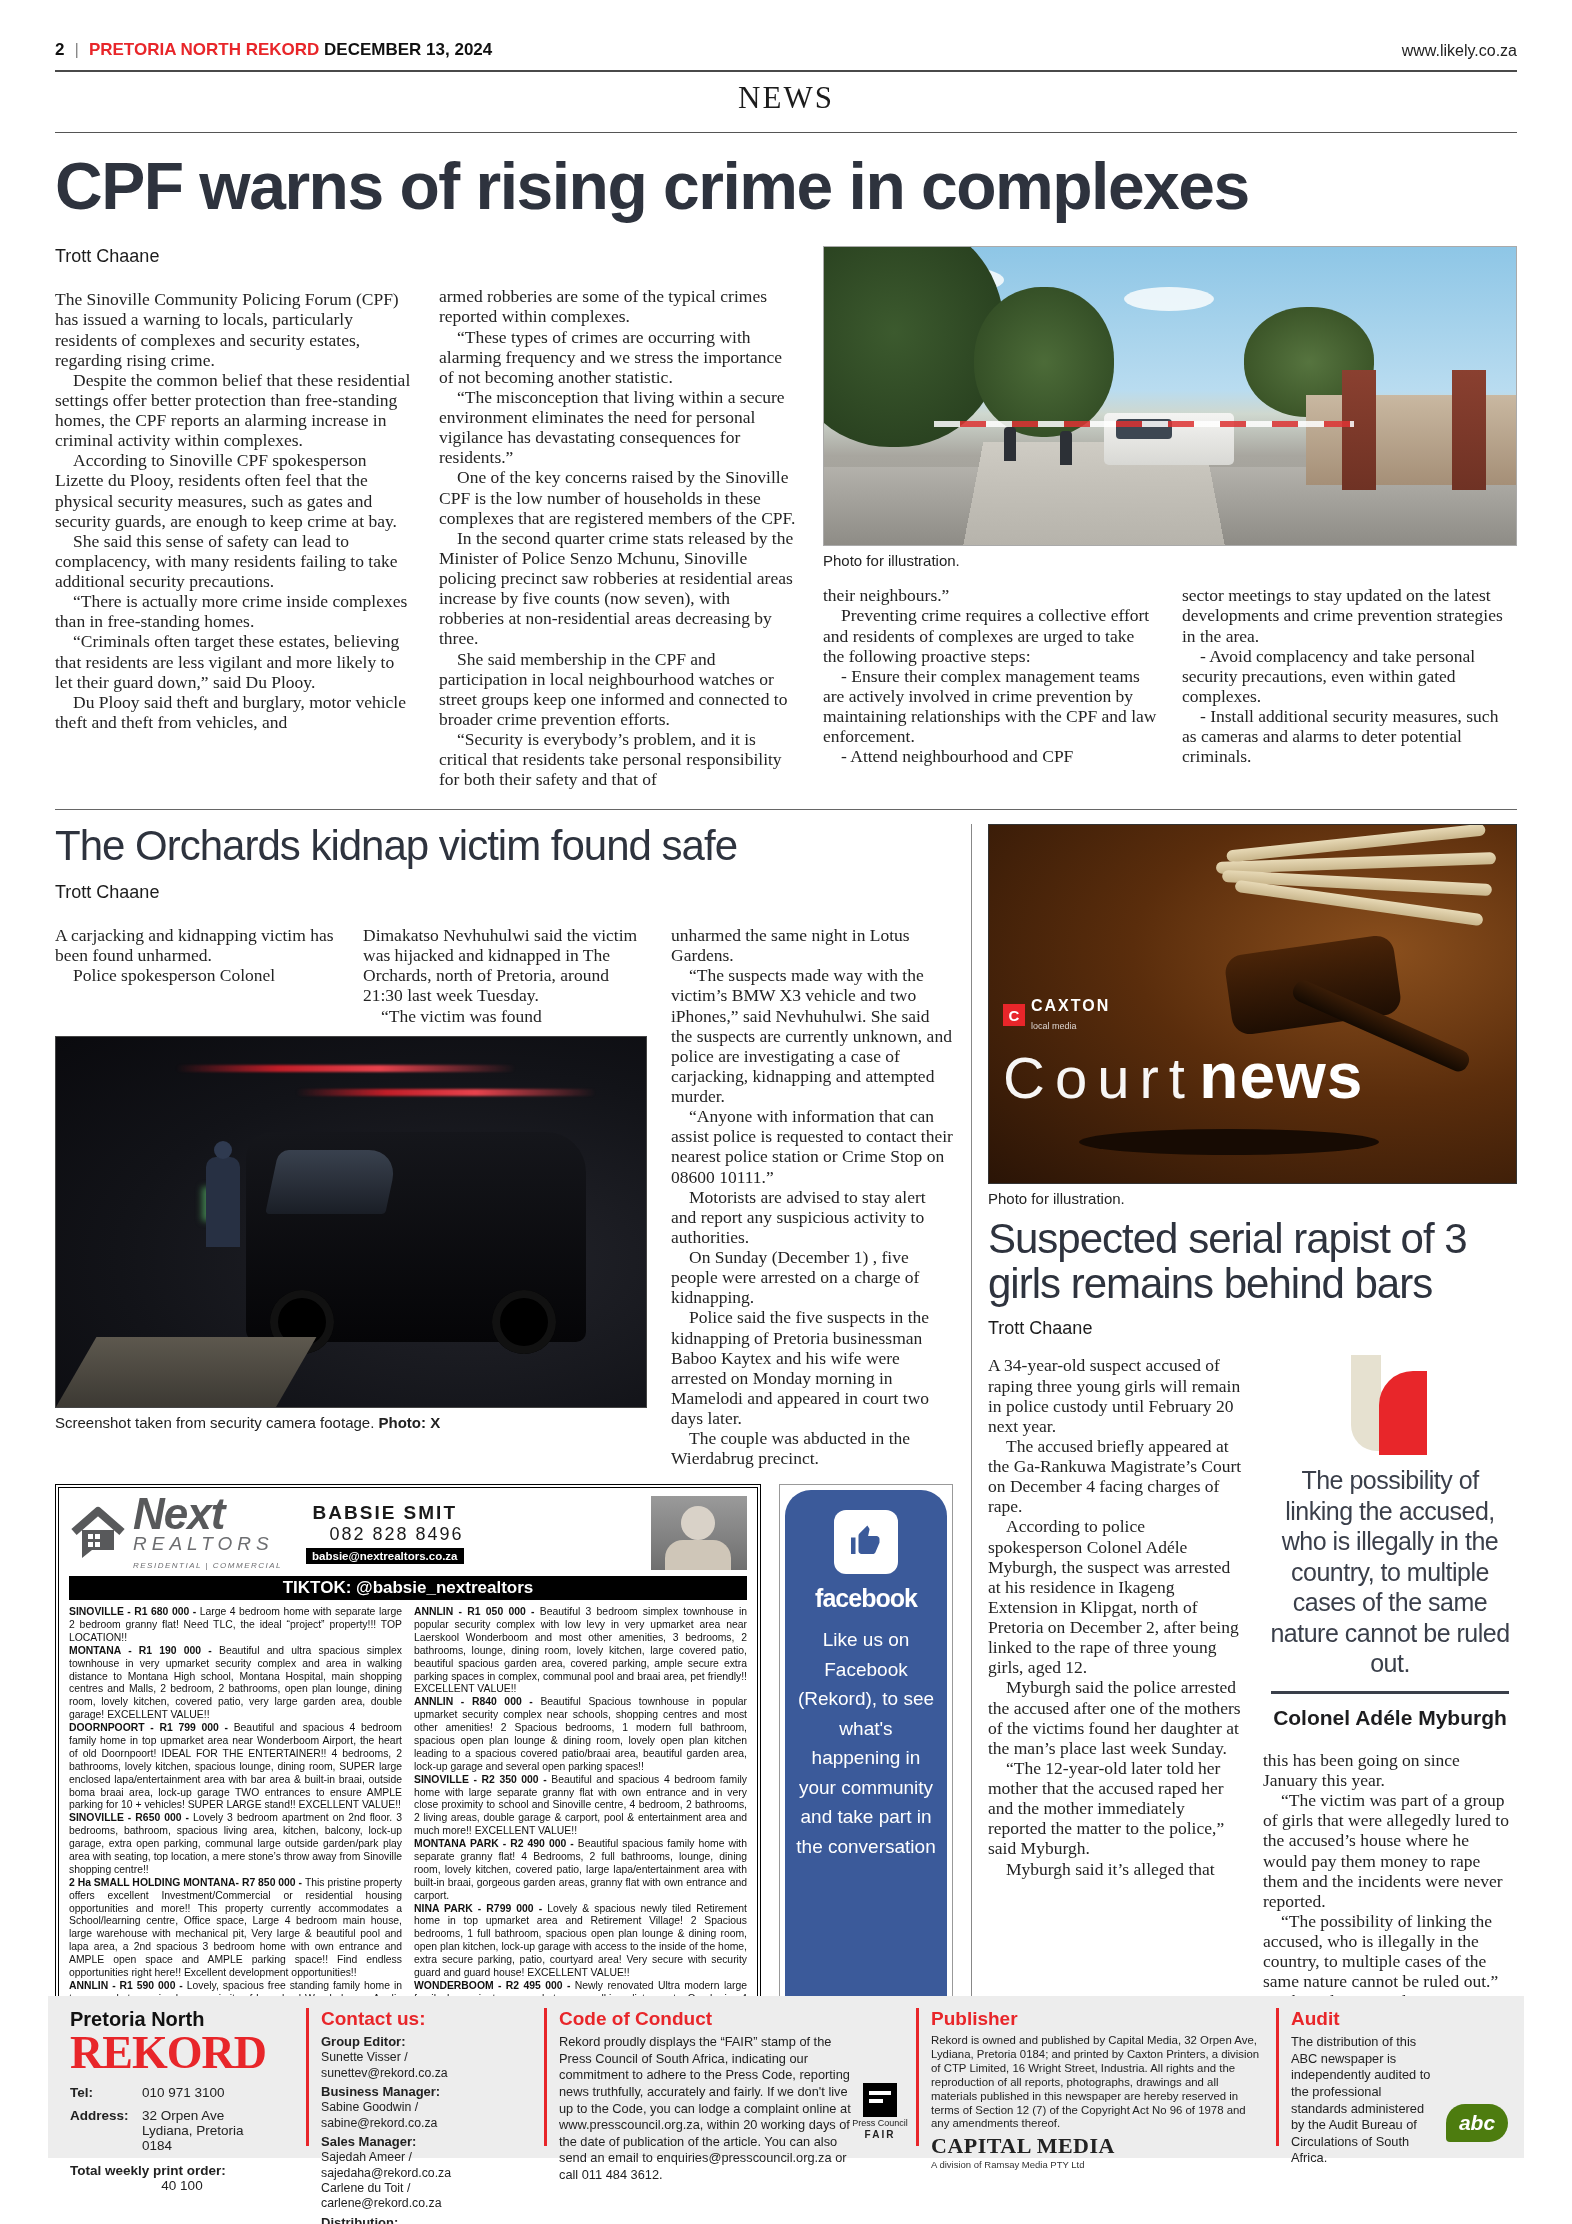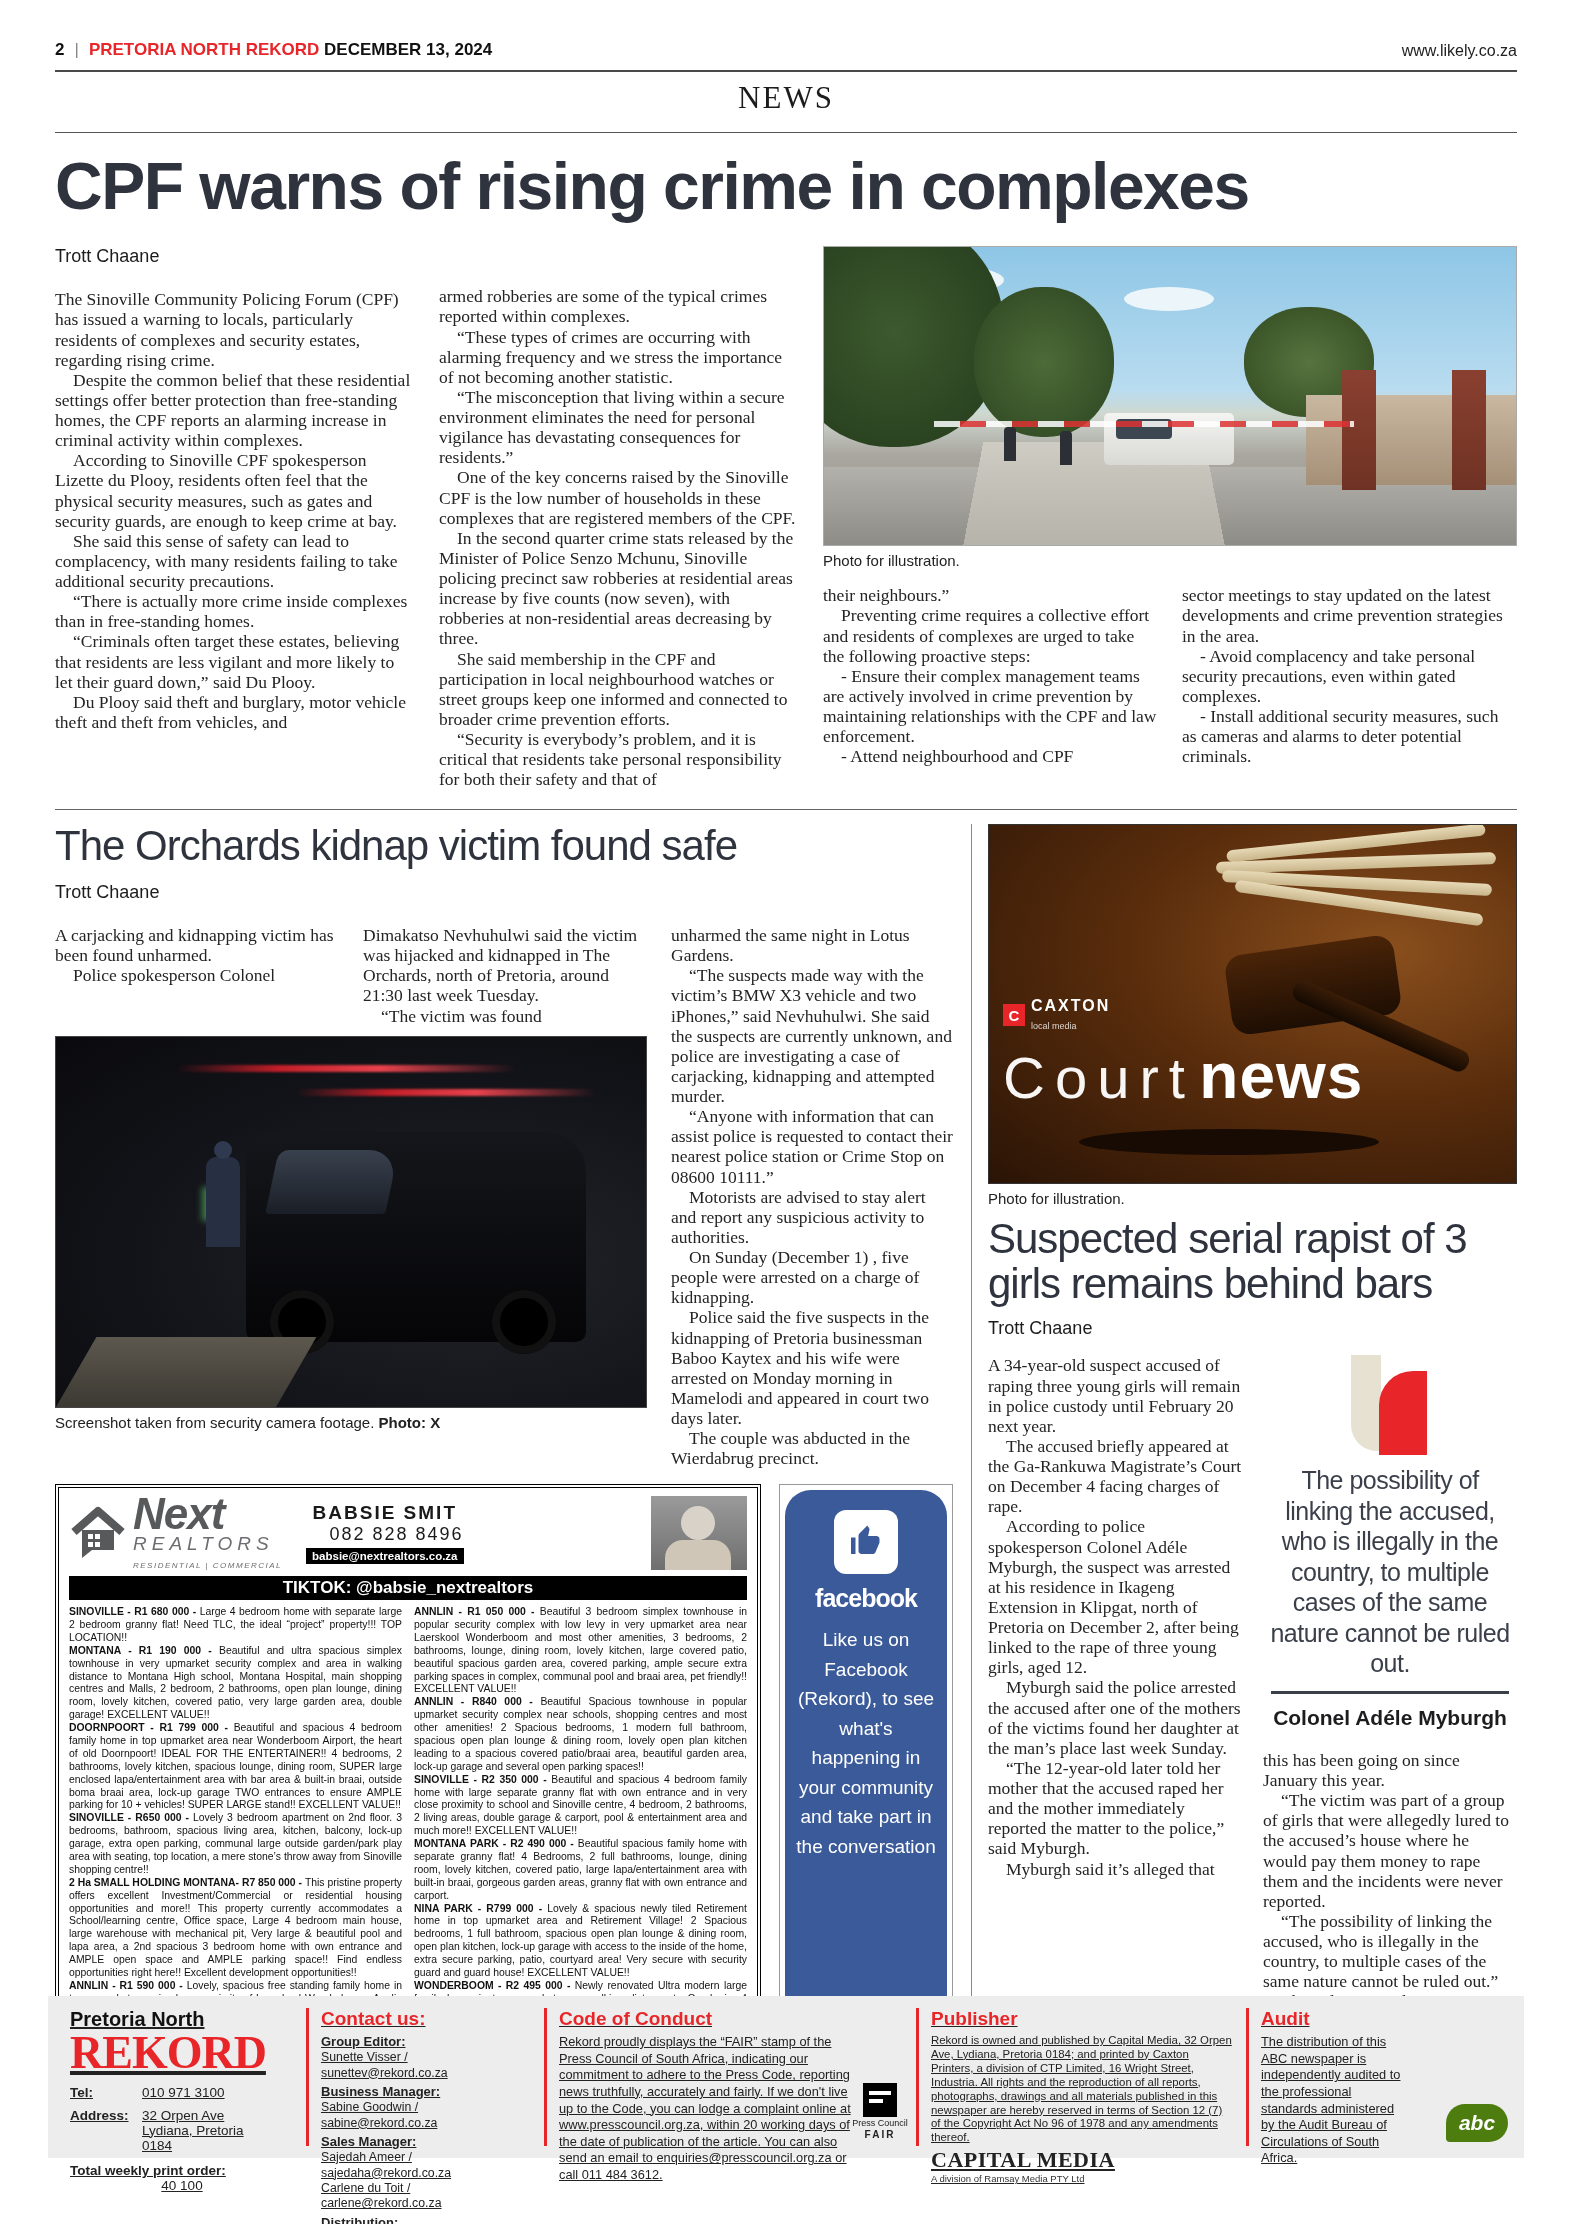--- a/index.html
+++ b/index.html
@@ -123,21 +123,21 @@
   .qicon { position:relative; width:90px; height:100px; margin:0 auto 10px; }
   .q-cream { position:absolute; left:6px; top:0; width:30px; height:96px; background:#e6e1d0; border-radius:0 0 0 26px; }
   .q-red { position:absolute; left:34px; top:16px; width:48px; height:84px; background:#e8262a; border-radius:34px 0 0 0; }
   .q-red:after { content:""; position:absolute; right:0; top:-16px; width:18px; height:16px; background:#fff; }
   .pq-text { font-size:25px; color:#3a3f4a; line-height:1.22; letter-spacing:-0.5px; }
   .pq-rule { height:3px; background:#3a3f4a; margin:12px 6px; }
   .pq-attr { font-size:21px; font-weight:bold; color:#1d1d1f; margin-bottom:14px; }
 
   
   .footer { position:absolute; left:48px; right:48px; top:1996px; height:162px; background:#ededed; display:flex; padding:12px 10px; z-index:5; }
-  .f-col { padding:0 12px;text-decoration:underline; }
+  .f-col { padding:0 12px; }
   .f-col + .f-col { border-left:3px solid #e8262a; }
   .f-head { color:#e8262a; font-size:19px; font-weight:bold; margin-bottom:4px; }
   .f1 { width:248px; }
   .f1 .pn { font-size:20px; font-weight:bold; color:#111; }
   .f1 .rek { font-family:"Liberation Serif", serif; font-size:46px; font-weight:bold; color:#e8262a; letter-spacing:-1px; line-height:.95; margin-bottom:10px; }
   .f1 .row { display:flex; font-size:13.5px; margin-top:8px; }
   .f1 .row .lb { font-weight:bold; width:72px; flex:none; }
   .f1 .row .vl { white-space:pre-line; }
   .f1 .tot { font-size:13.5px; margin-top:10px; }
   .f1 .tot b { display:block; }
@@ -146,21 +146,21 @@
   .f2 p { font-size:12.3px; line-height:1.25; white-space:pre-line; margin-bottom:3px; }
   .f2 p b { display:block; font-size:13px; }
   .f3 { width:372px; position:relative; }
   .f3 .txt { font-size:12.8px; line-height:1.3; width:300px; }
   .pc-logo { position:absolute; right:4px; bottom:6px; width:64px; text-align:center; }
   .pc-mark { width:34px; height:34px; background:#000; margin:0 auto 2px; position:relative; }
   .pc-mark:before { content:""; position:absolute; left:6px; top:8px; width:22px; height:4px; background:#fff; }
   .pc-mark:after { content:""; position:absolute; left:6px; top:16px; width:14px; height:4px; background:#fff; }
   .pc-txt { font-size:9px; line-height:1.1; }
   .pc-fair { font-size:10px; font-weight:bold; letter-spacing:2px; }
-  .f4 { width:330px; }
+  .f4 { width:360px; }
   .f4 .txt { font-size:11.4px; line-height:1.22; }
   .f4 .cap { font-family:"Liberation Serif", serif; font-size:22px; font-weight:bold; letter-spacing:.5px; margin-top:2px; }
   .f4 .capsub { font-size:9.5px; color:#333; }
   .f5 { flex:1; position:relative; }
   .f5 .txt { font-size:12.8px; line-height:1.3; width:150px; }
   .abc-logo { position:absolute; right:6px; bottom:4px; width:62px; height:38px; background:#4d7c0f; border-radius:19px 19px 19px 4px; color:#fff; font-weight:bold; font-style:italic; font-size:21px; display:flex; align-items:center; justify-content:center; }
 </style>
 </head>
 <body>
 

